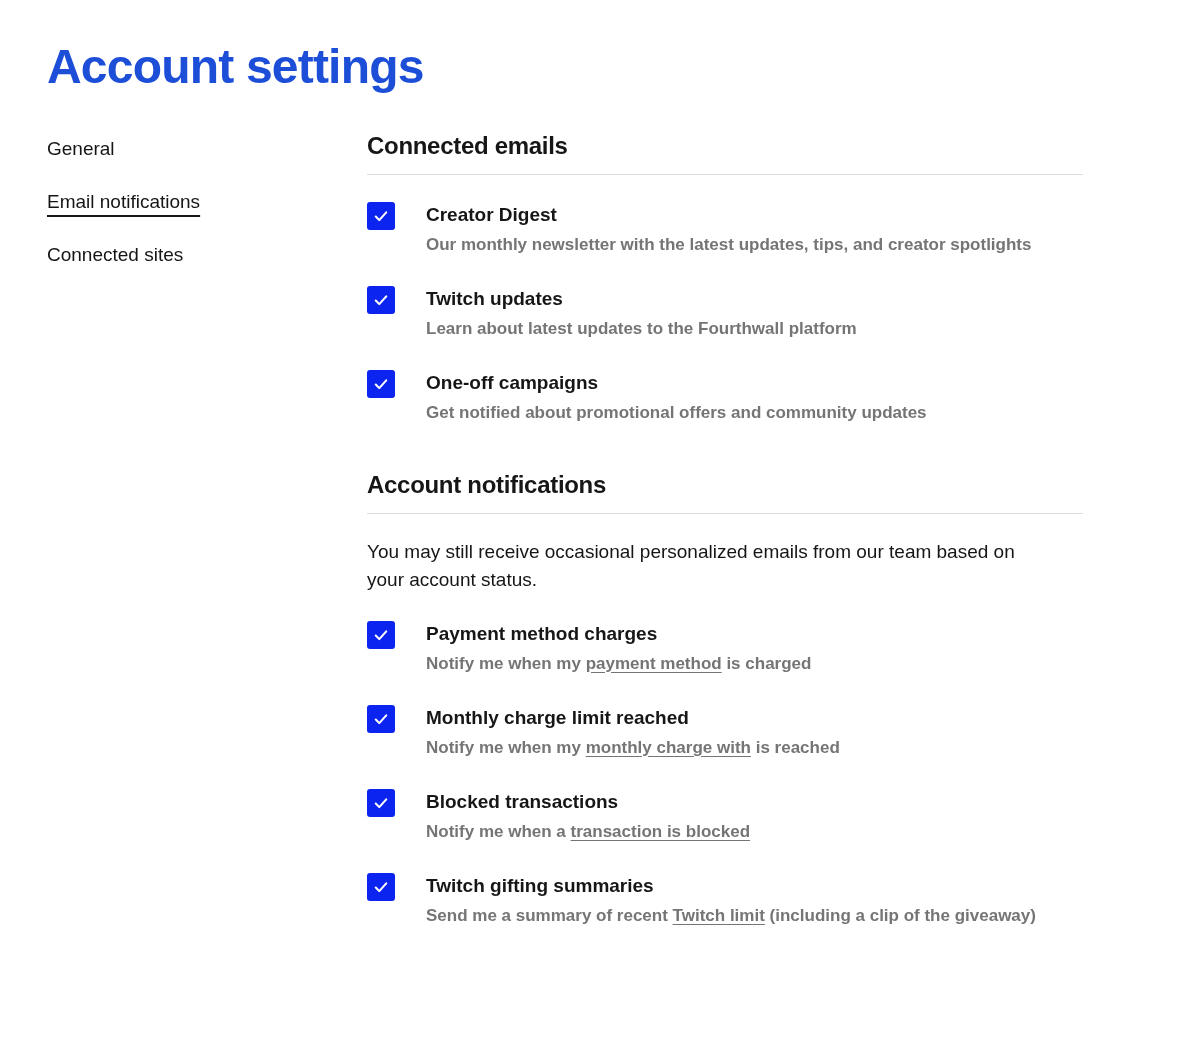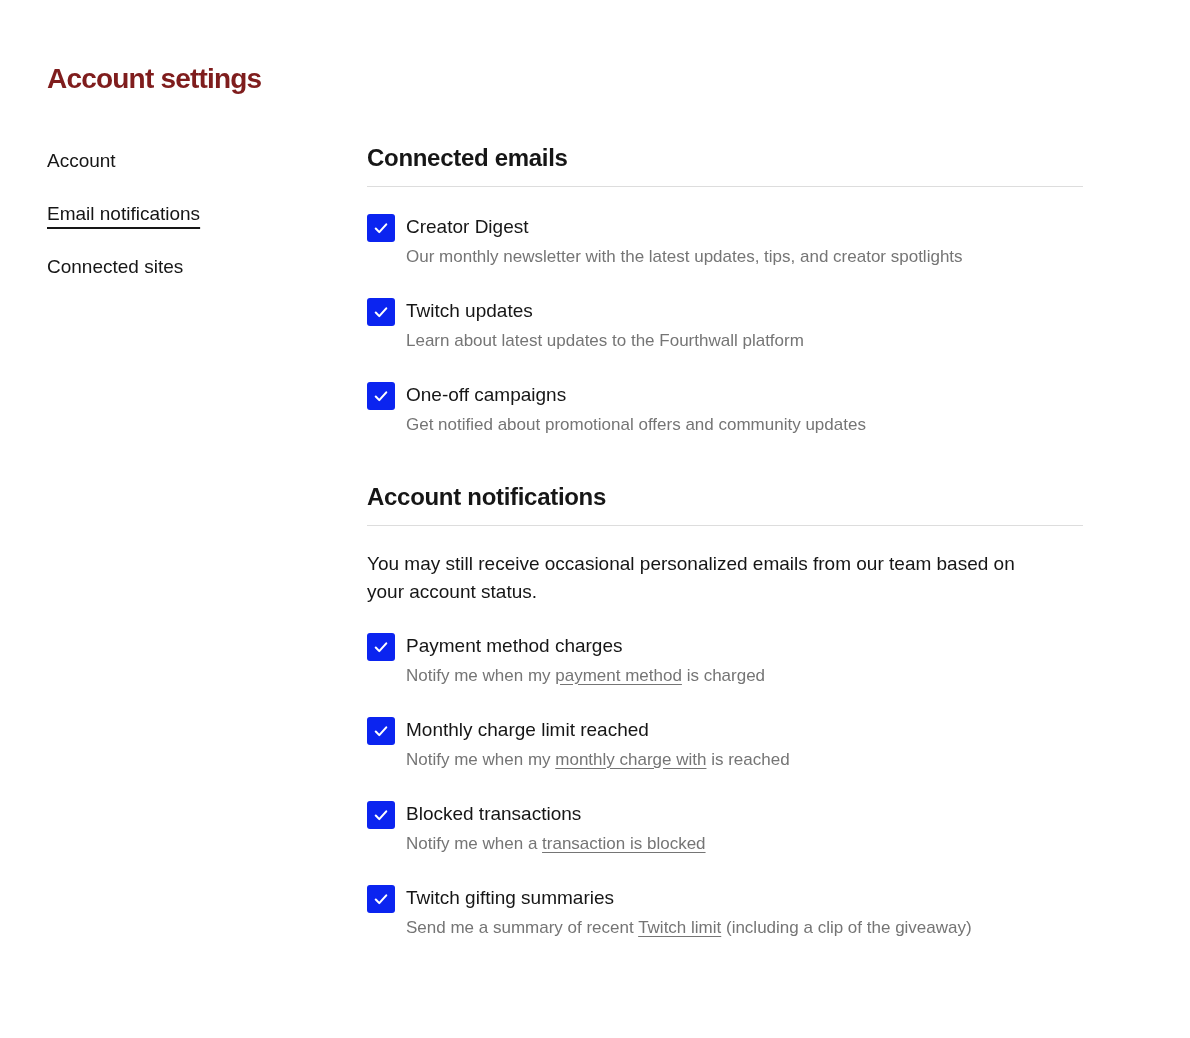--- a/index.html
+++ b/index.html
@@ -8,26 +8,26 @@
     width: 1190px;
     height: 1038px;
     background: #ffffff;
     font-family: "Liberation Sans", sans-serif;
     color: #111111;
     overflow: hidden;
   }
   .page { padding: 42px 47px 0 47px; }
 
   h1.page-title {
-    font-size: 28px;
+    font-size: 48px;
     font-weight: 700;
     letter-spacing: -0.8px;
     line-height: 50px;
-    margin: 12px 0 40px 0;
-    color: #7f1d1d;
+    margin: 0 0 40px 0;
+    color: #1d4ed8;
   }
 
   .layout { display: flex; align-items: flex-start; }
 
   
   .sidebar { width: 320px; flex-shrink: 0; padding-top: 3px; }
   .nav-item {
     display: table;
     font-size: 19px;
     line-height: 27px;
@@ -59,21 +59,21 @@
     margin: 14px 0 0 0;
   }
   p.note {
     font-size: 19px;
     line-height: 28px;
     color: #161616;
     margin: 24px 0 0 0;
     max-width: 665px;
   }
   .rows { margin-top: 26px; }
-  .row { display: flex; gap: 11px; margin-bottom: 26px; }
+  .row { display: flex; gap: 31px; margin-bottom: 26px; font-weight: bold; }
   .checkbox {
     width: 28px;
     height: 28px;
     border-radius: 3px;
     background: var(--accent, #0b24f0);
     display: flex;
     align-items: center;
     justify-content: center;
     flex-shrink: 0;
     margin-top: 1px;
@@ -100,21 +100,21 @@
     text-align: right;
   }
 </style>
 </head>
 <body>
 
 <div class="page">
   <h1 class="page-title">Account settings</h1>
   <div class="layout">
     <nav class="sidebar">
-        <a class="nav-item">Account</a>
+        <a class="nav-item">General</a>
         <a class="nav-item active">Email notifications</a>
         <a class="nav-item">Connected sites</a>
       </nav>
     <main class="content">
         <section class="settings-section">
           <h2 class="section-heading">Connected emails</h2>
           <hr class="divider">
           <div class="rows">
             <div class="row">
               <span class="checkbox checked" role="checkbox" aria-checked="true">

